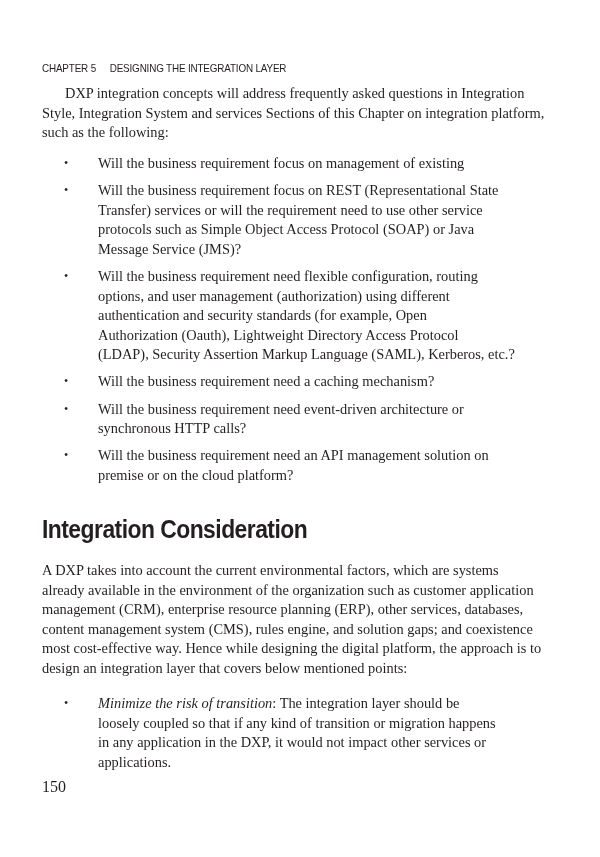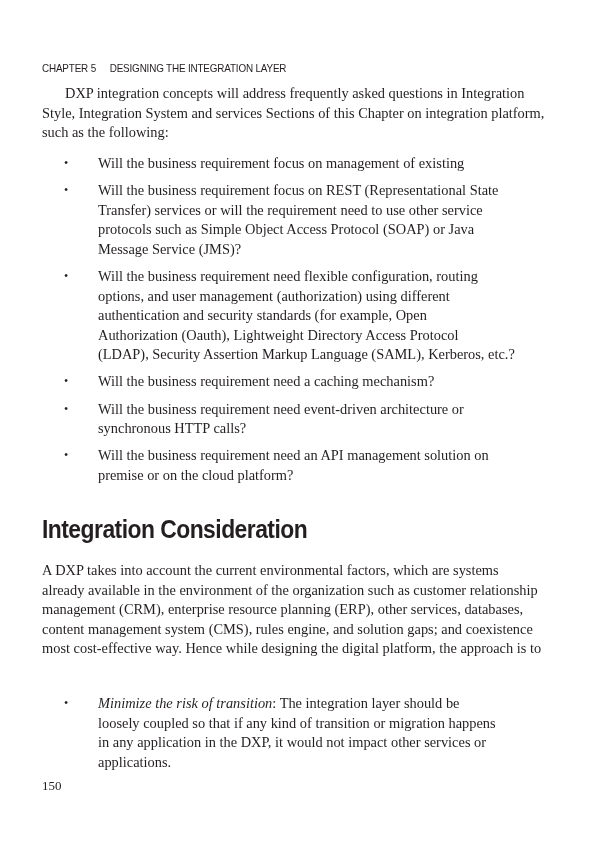--- a/index.html
+++ b/index.html
@@ -97,21 +97,21 @@
       list-style: none;
     }
     .bullets2 .bullet { padding-left: 56px; }
     .bullets2 .bullet .dot { left: 22px; }
     em { }
     .page-number {
       position: absolute;
       left: 42px;
       top: 778px;
       font-family: "Liberation Serif", serif;
-      font-size: 13px;
+      font-size: 16px;
       color: #231f20;
     }
   </style>
 </head>
 <body>
 
 <div class="page">
 
   <div class="running-head">
     <span class="chap">CHAPTER 5</span><span>DESIGNING THE INTEGRATION LAYER</span>
@@ -156,24 +156,25 @@
       <span class="dot">•</span>
       <span class="line">Will the business requirement need an API management solution on</span>
       <span class="line">premise or on the cloud platform?</span>
     </li>
   </ul>
 
   <h2 class="heading" style="margin:0;">Integration Consideration</h2>
 
   <div class="para body-text">
     <span class="line">A DXP takes into account the current environmental factors, which are systems</span>
-    <span class="line">already available in the environment of the organization such as customer relationship</span>
+    <span class="line">already available in the environment of the organization such as customer application</span>
     <span class="line">management (CRM), enterprise resource planning (ERP), other services, databases,</span>
     <span class="line">content management system (CMS), rules engine, and solution gaps; and coexistence</span>
     <span class="line">most cost-effective way. Hence while designing the digital platform, the approach is to</span>
+    <span class="line">design an integration layer that covers below mentioned points:</span>
   </div>
 
   <ul class="bullets2 body-text">
     <li class="bullet">
       <span class="dot">•</span>
       <span class="line"><em>Minimize the risk of transition</em><span>: The integration layer should be</span></span>
       <span class="line">loosely coupled so that if any kind of transition or migration happens</span>
       <span class="line">in any application in the DXP, it would not impact other services or</span>
       <span class="line">applications.</span>
     </li>

